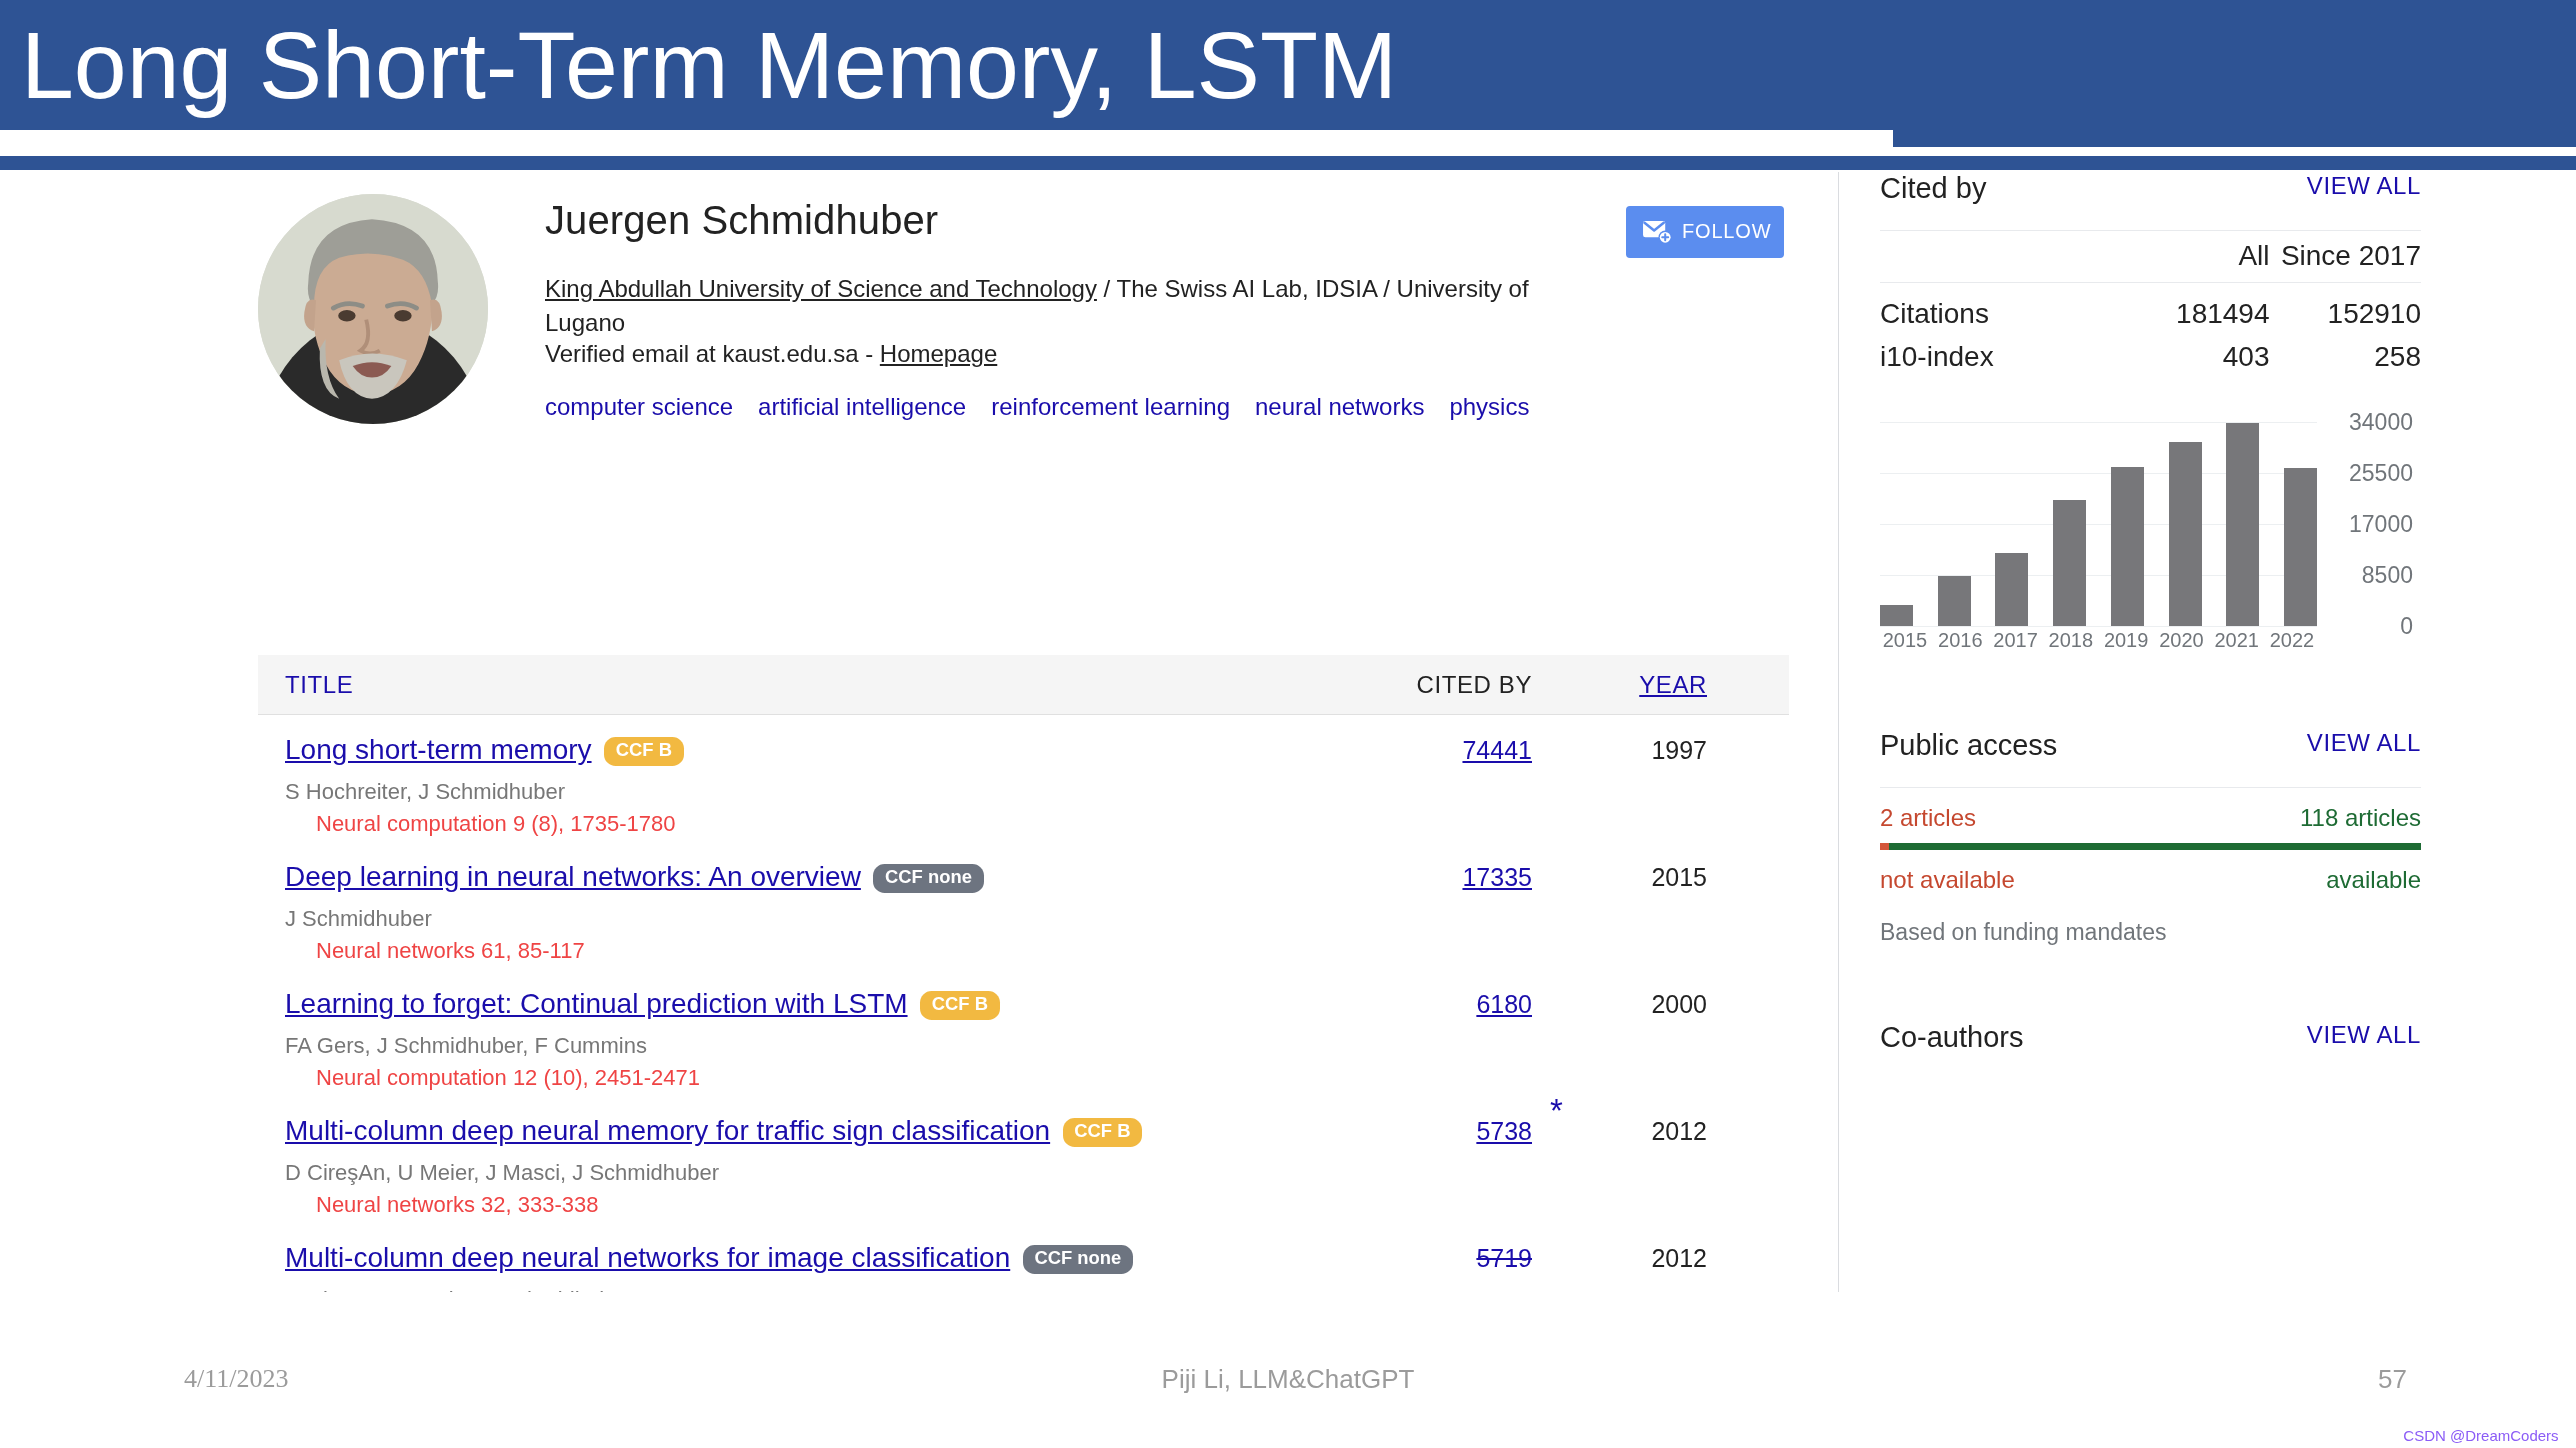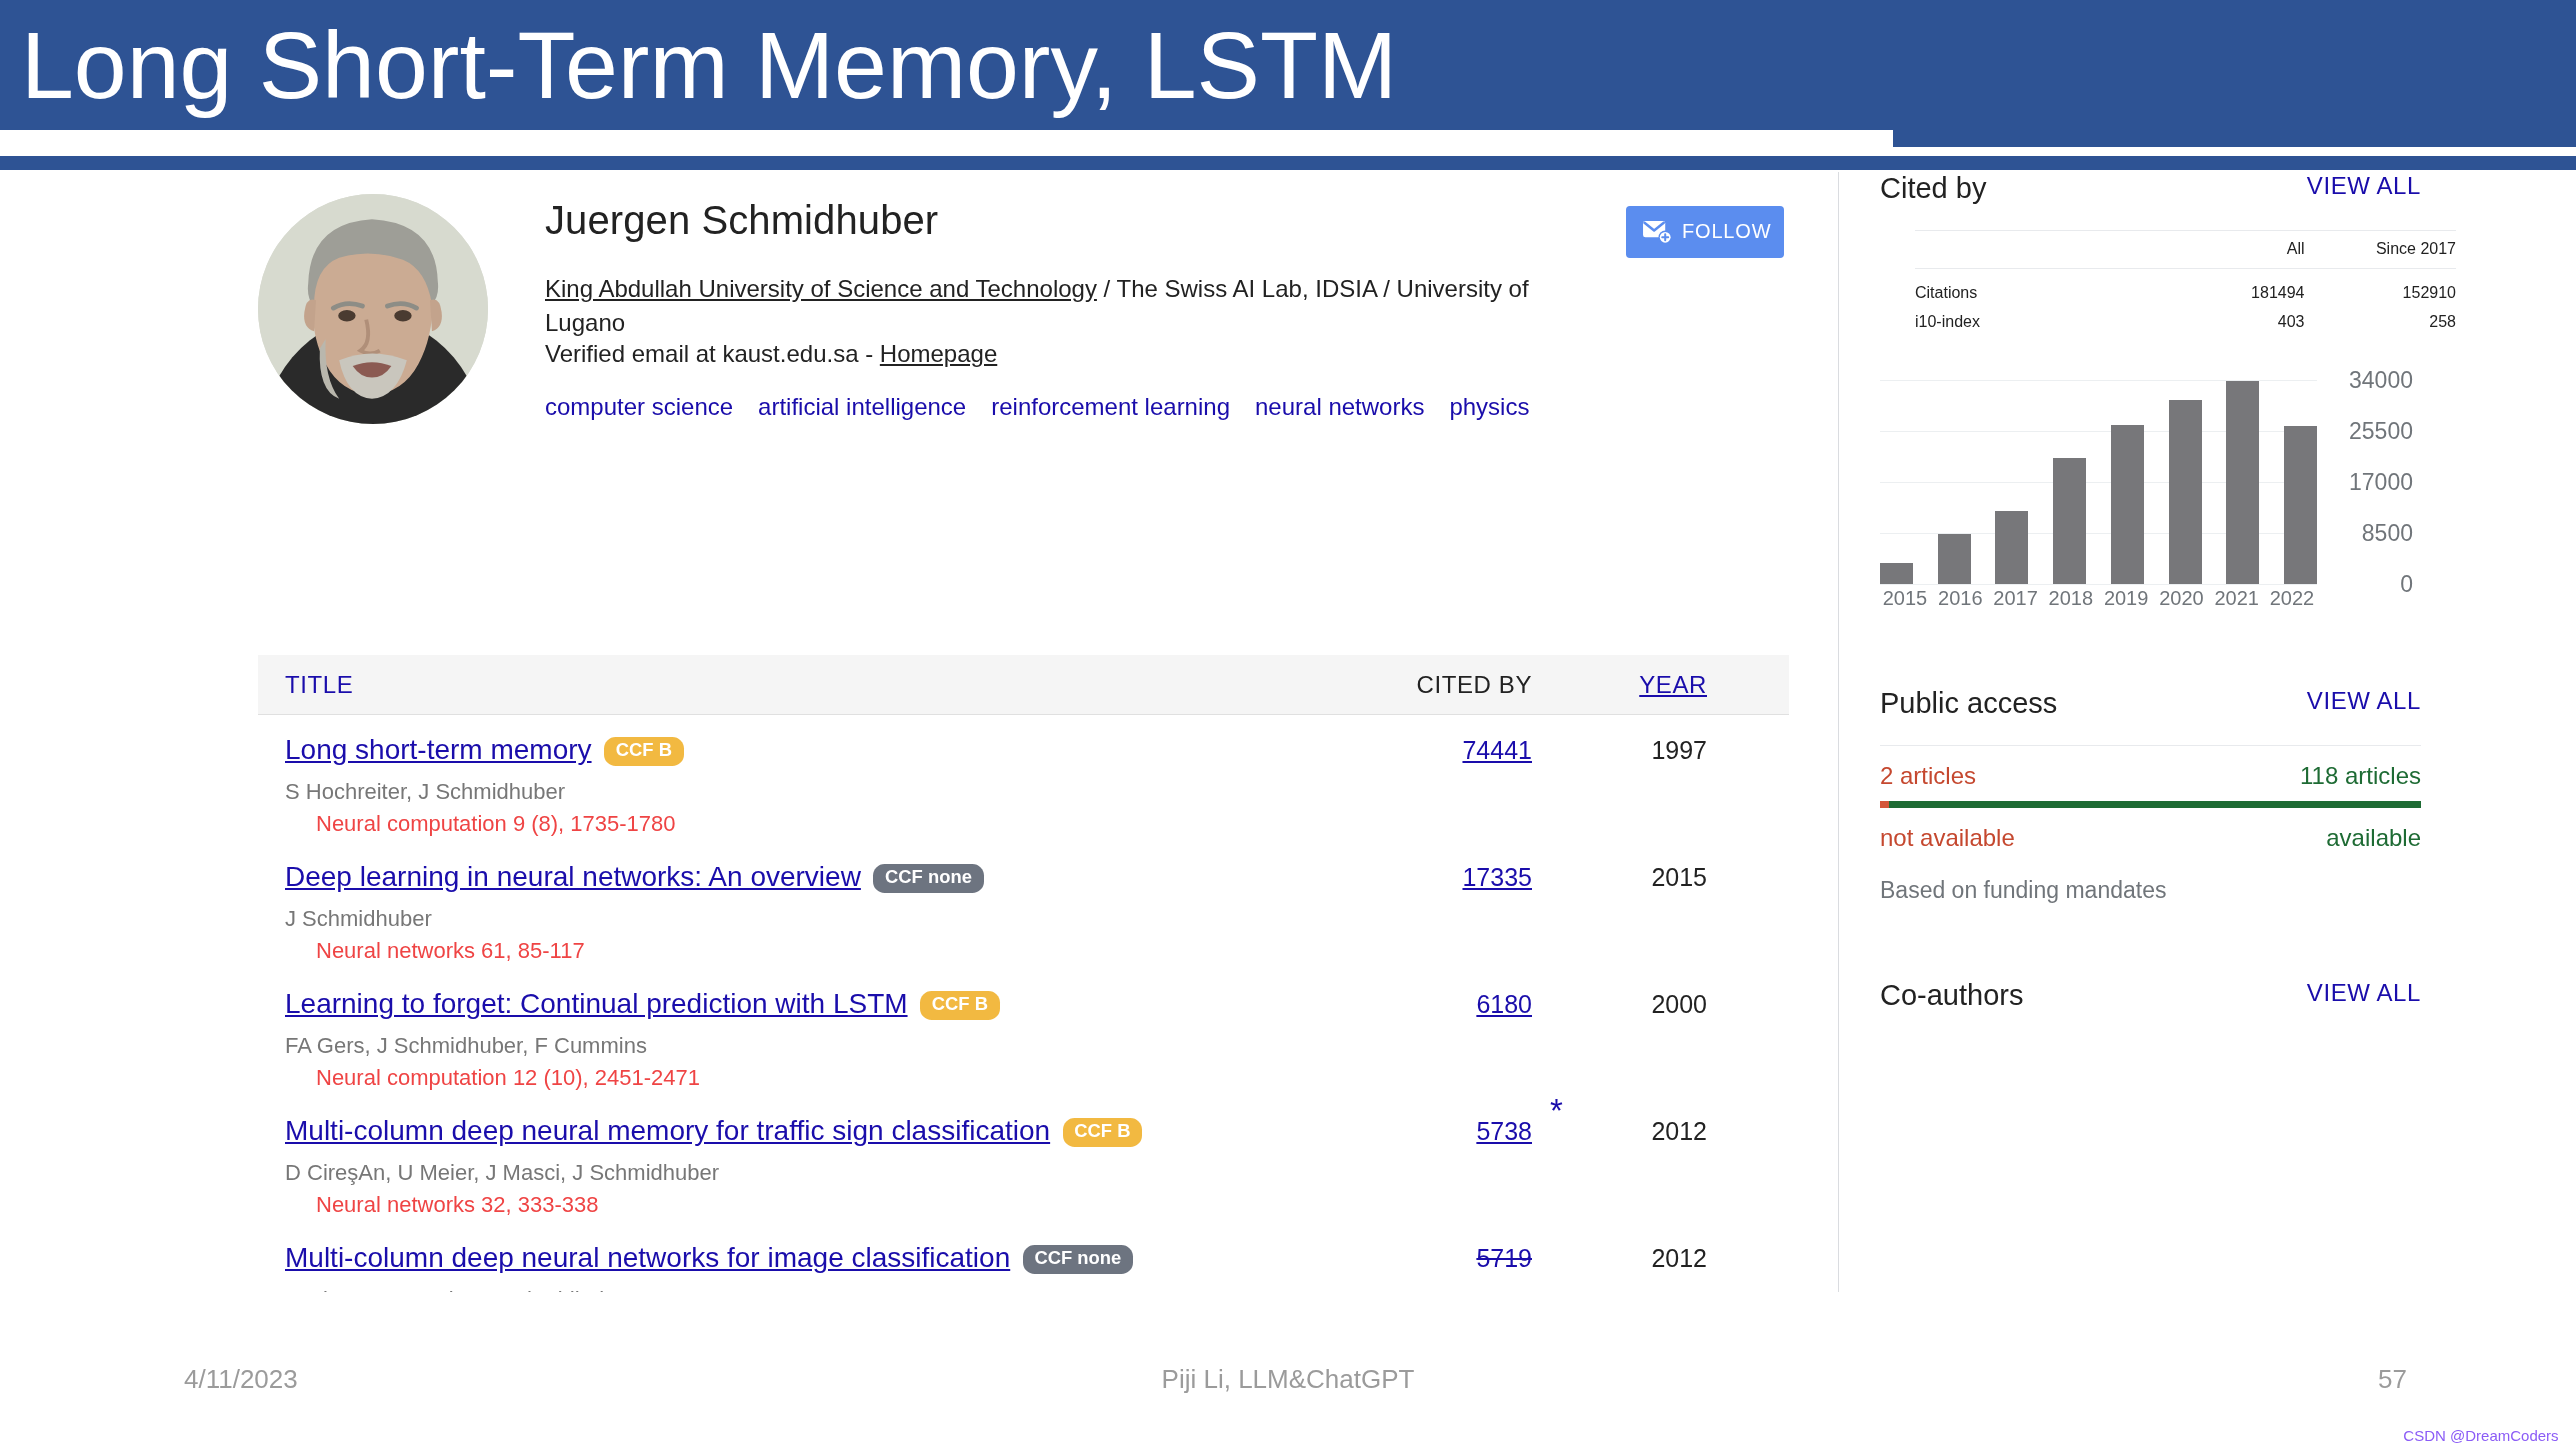--- a/index.html
+++ b/index.html
@@ -261,23 +261,22 @@
     font-size: 24px;
     color: #1a0dab;
     letter-spacing: 0.6px;
     text-decoration: none;
     cursor: pointer;
   }
 
   table.cited-table {
     width: 100%;
     border-collapse: collapse;
-    font-size: 16px;
+    font-size: 28px;
     color: #222222;
-    margin-left: 35px;
   }
   table.cited-table th,
   table.cited-table td {
     padding: 5.8px 0;
     font-weight: 400;
     text-align: right;
   }
   table.cited-table th.hl,
   table.cited-table td.hl { text-align: left; }
   table.cited-table thead tr { border-top: 1px solid #e8eaed; border-bottom: 1px solid #e8eaed; }
@@ -381,20 +380,21 @@
     height: 1px;
     background: #e8eaed;
   }
 
   
   .footer-date {
     position: absolute;
     left: 184px; top: 1364px;
     font-size: 26px;
     color: #9b9b9b;
+    font-family: Liberation Serif, serif;
   }
   .footer-center {
     position: absolute;
     left: 0; top: 1364px;
     width: 2576px;
     text-align: center;
     font-size: 26px;
     color: #9b9b9b;
   }
   .footer-page {

